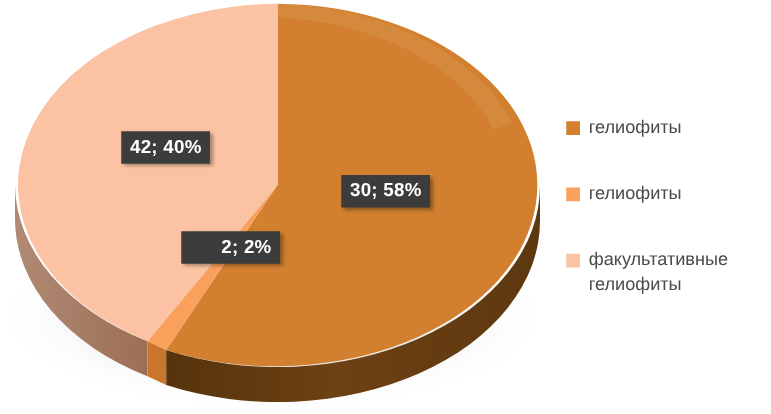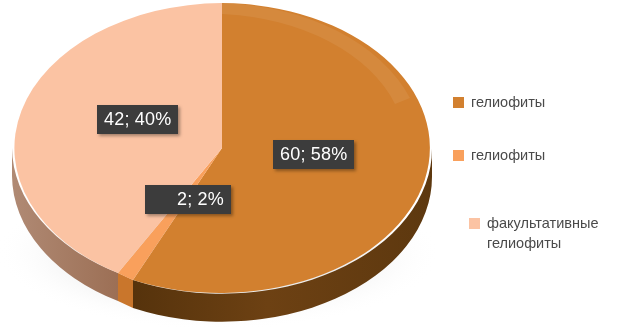--- a/index.html
+++ b/index.html
@@ -23,22 +23,22 @@
   #pie-svg {
     position: absolute;
     left: 0; top: 0;
     width: 617px;
     height: 331px;
   }
   .data-label {
     position: absolute;
     background: #3c3c3c;
     color: #ffffff;
-    font-weight: normal;
-    font-size: 18px;
+    font-weight: bold;
+    font-size: 15px;
     line-height: 1;
     padding: 5px 7px 6px 7px;
     white-space: nowrap;
     letter-spacing: 0.2px;
     box-shadow: 2px 2px 3px rgba(0,0,0,0.35);
     font-family: "Liberation Sans", sans-serif;
   }
   #label-0 { left: 273px; top: 140px; }
   #label-1 { left: 97px;  top: 105px; }
   #label-2 { left: 145px; top: 185px; padding-left: 32px; }
@@ -51,21 +51,21 @@
     height: 182px;
   }
   .legend-item {
     position: absolute;
     display: flex;
     align-items: flex-start;
     gap: 7px;
   }
   #legend-item-0 { top: 23px;  left: 4px; }
   #legend-item-1 { top: 76px;  left: 4px; }
-  #legend-item-2 { top: 129px; left: 20px; margin-top: 15px; }
+  #legend-item-2 { top: 129px; left: 4px; }
 
   .legend-swatch {
     width: 11px;
     height: 11px;
     flex: 0 0 11px;
     margin-top: 4px;
   }
   .legend-label {
     font-size: 14.5px;
     color: #4a4a4a;
@@ -107,21 +107,21 @@
 
     <path fill="#d2802f" d="M 222,148 L 222,3 A 210,145 0 1 1 133,280 Z"></path>
 
     <path fill="#f9a05c" d="M 222,148 L 133,280 A 210,145 0 0 1 118,273 Z"></path>
 
     <path fill="#fbc3a3" d="M 222,148 L 118,273 A 210,145 0 0 1 222,3 Z"></path>
 
     <path fill="#ffffff" opacity="0.07" d="M 222,3 A 210,145 0 0 1 410,98 L 395,104 A 196,133 0 0 0 222,14 Z"></path>
   </svg>
 
-  <div class="data-label" id="label-0">60; 58%</div>
+  <div class="data-label" id="label-0">30; 58%</div>
 
   <div class="data-label" id="label-1">42; 40%</div>
 
   <div class="data-label" id="label-2">2; 2%</div>
 
   <div id="legend">
 
     <div class="legend-item" id="legend-item-0">
       <span class="legend-swatch" style="background:#d2802f"></span>
       <span class="legend-label">гелиофиты</span>

